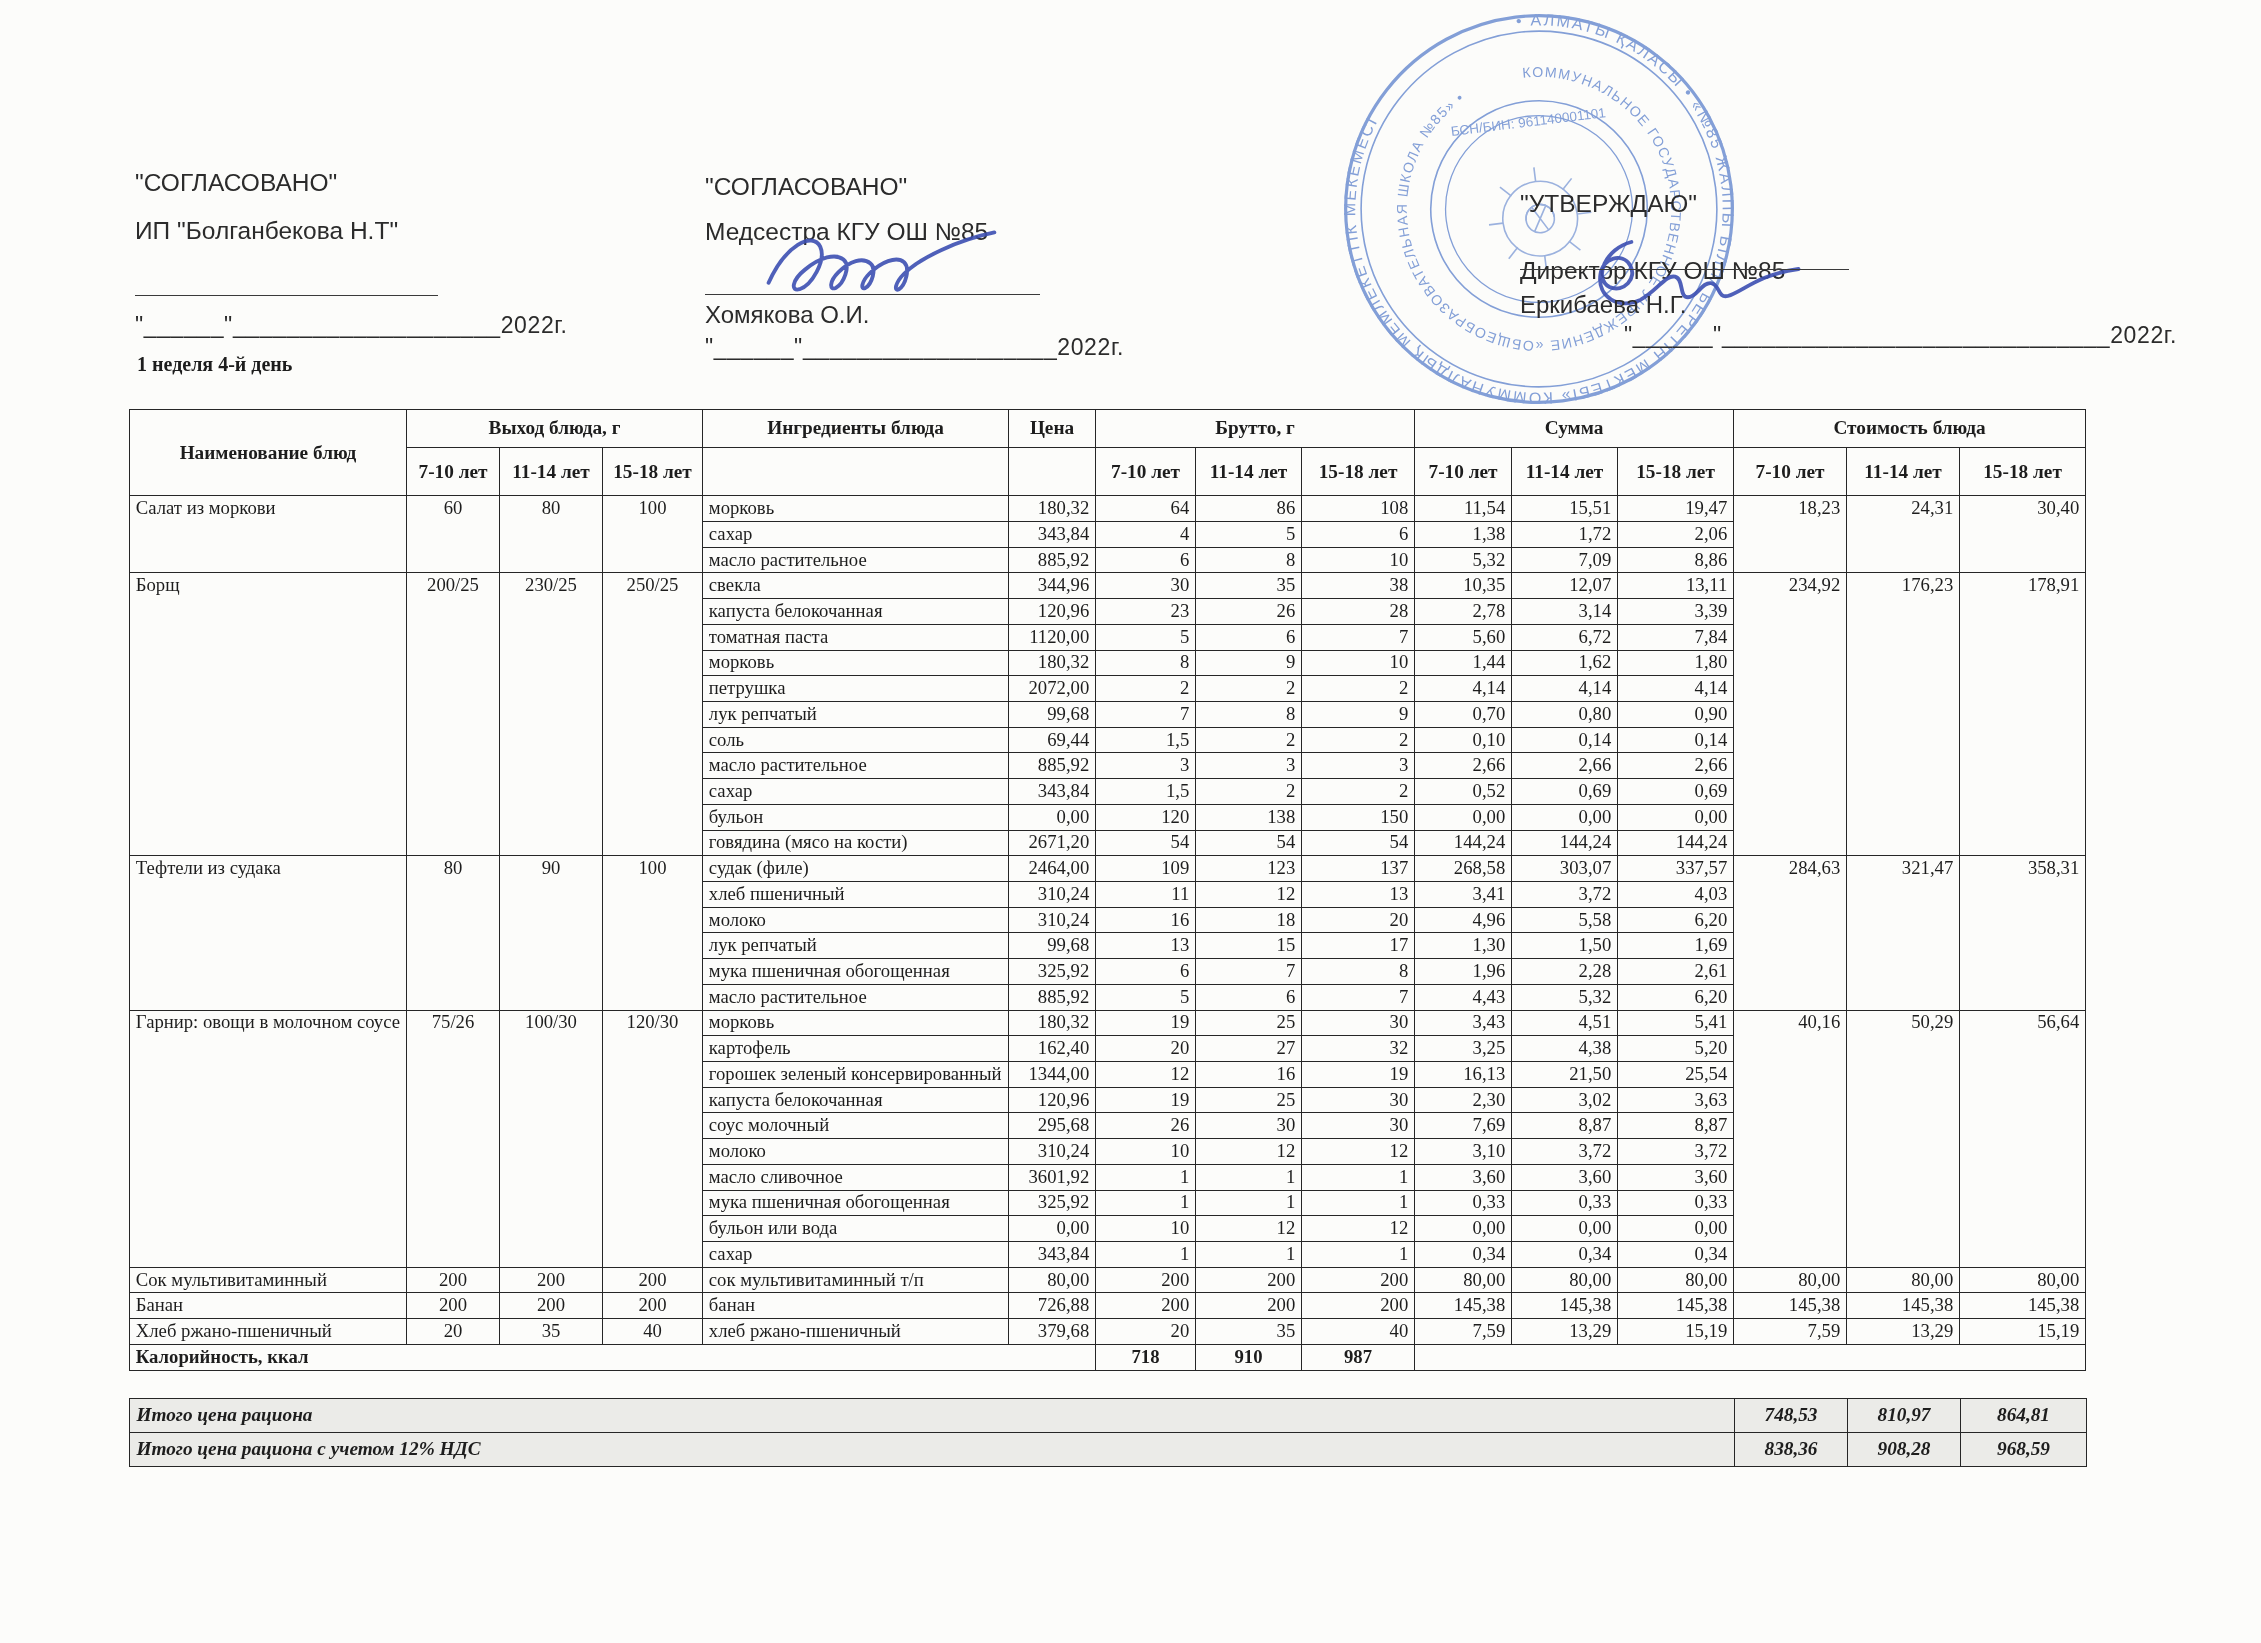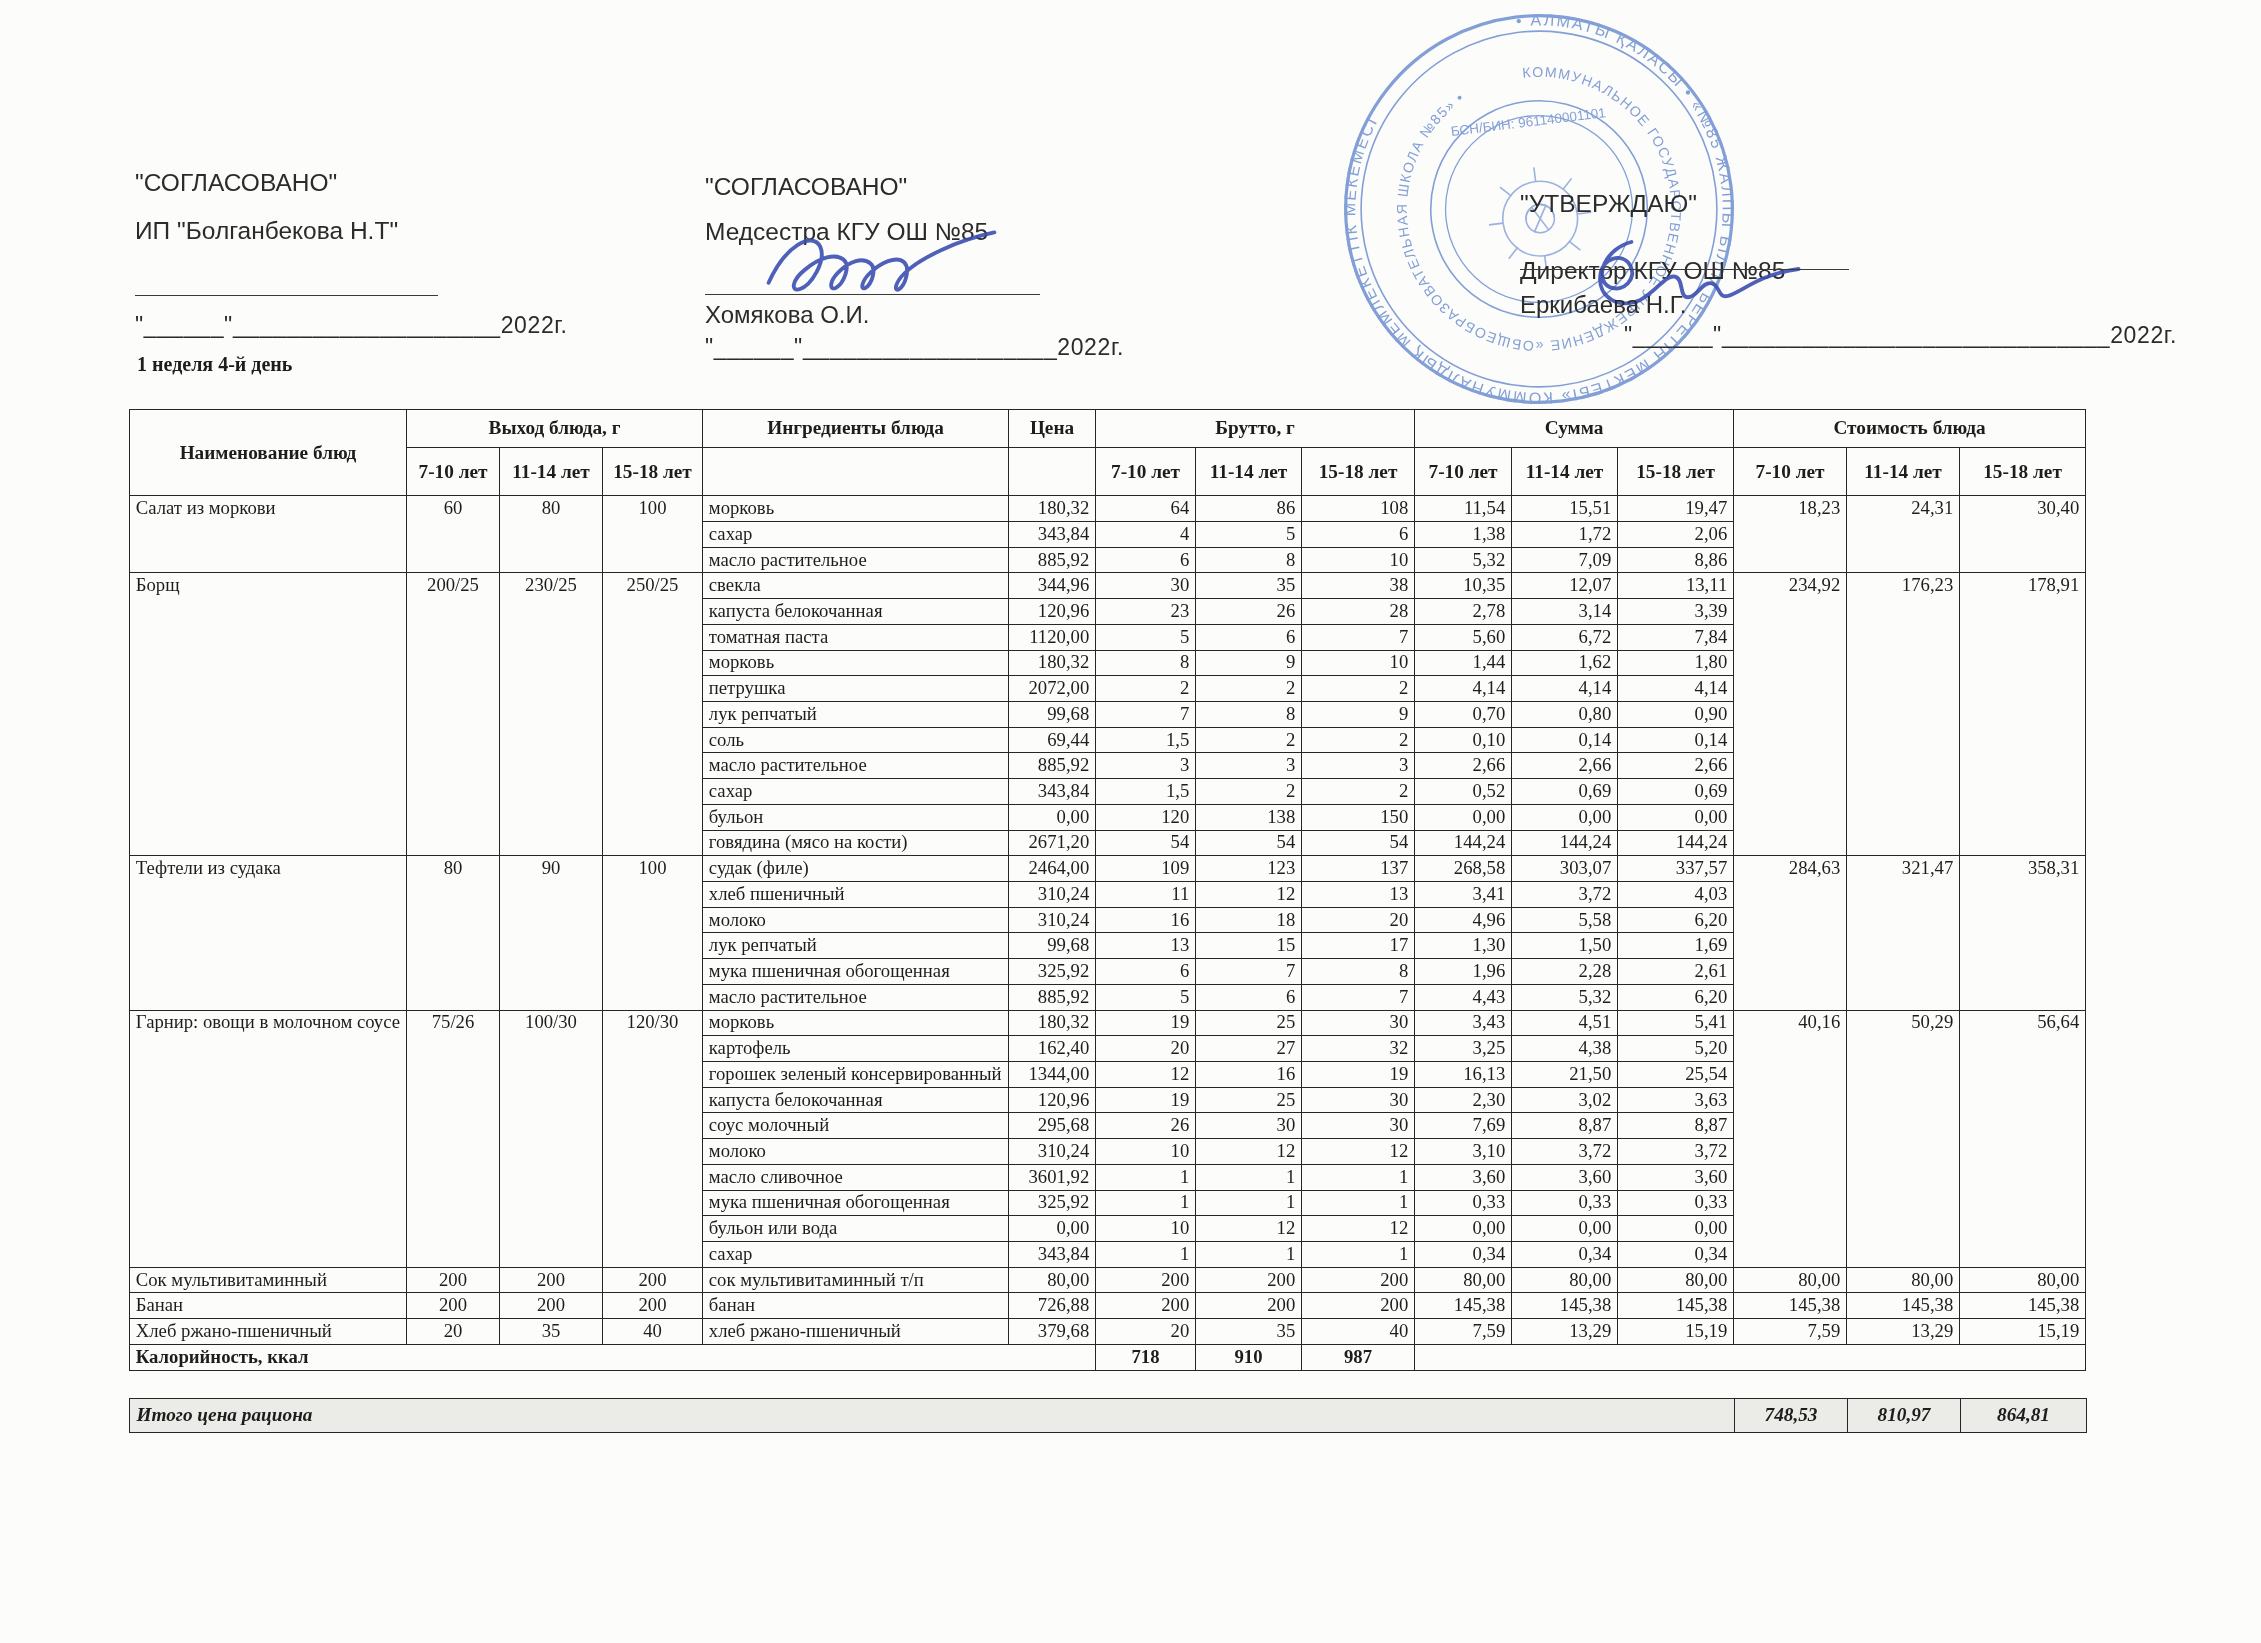--- a/index.html
+++ b/index.html
@@ -555,18 +555,24 @@
           <col class="c-c2">
           <col class="c-c3">
       </colgroup>
       <tbody id="totalsbody">
           <tr>
             <td>Итого цена рациона</td>
             <td class="tval">748,53</td>
             <td class="tval">810,97</td>
             <td class="tval">864,81</td>
           </tr>
+          <tr>
+            <td>Итого цена рациона с учетом 12% НДС</td>
+            <td class="tval">838,36</td>
+            <td class="tval">908,28</td>
+            <td class="tval">968,59</td>
+          </tr>
         </tbody>
     </table>
   </div>
 
 </div>
 
 
 </body></html>

